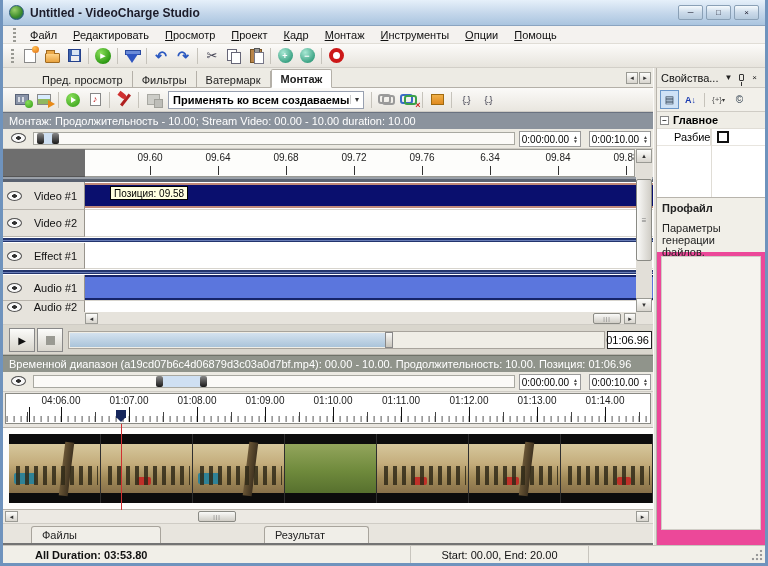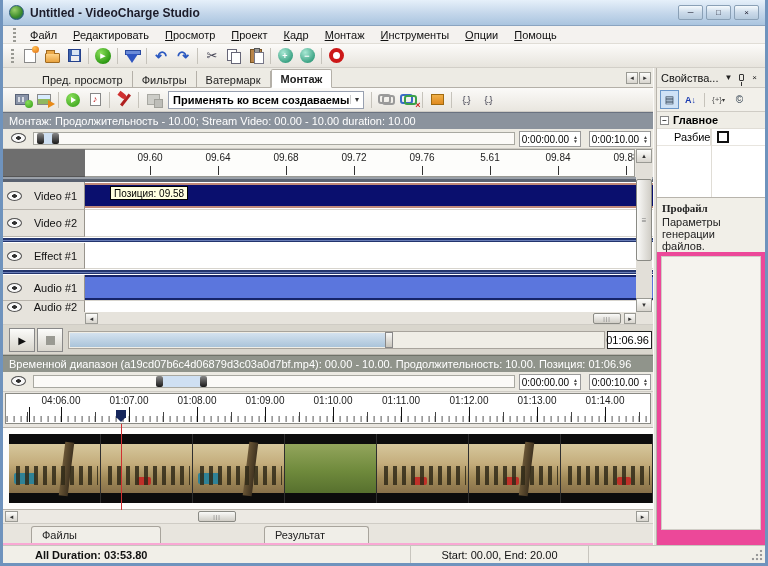--- a/index.html
+++ b/index.html
@@ -40,21 +40,21 @@
   .i-copy::before, .i-copy::after { content:""; position:absolute; width:8px; height:10px; background:#fff; border:1px solid #667; }
   .i-copy::before { left:0; top:0; } .i-copy::after { left:4px; top:3px; }
   .i-paste { width:12px; height:14px; background:#b8854a; border:1px solid #7a5526; position:relative; }
   .i-paste::before { content:""; position:absolute; top:-2px; left:3px; width:4px; height:3px; background:#999; border:1px solid #555; }
   .i-paste::after { content:""; position:absolute; right:-3px; bottom:-2px; width:8px; height:10px; background:#fff; border:1px solid #778; }
   .i-zoom { width:15px; height:15px; border-radius:50%; background:radial-gradient(circle at 35% 30%, #a8e8d4, #2f9a7a 80%); color:#fff; font-size:9px; font-weight:bold; display:flex; align-items:center; justify-content:center; }
   .i-stopred { width:15px; height:15px; border-radius:50%; border:4px solid #cc1818; background:#fff; }
 
   
   .contentrow { display:flex; height:477px; }
-  .mainleft { position:relative; width:650px; overflow:hidden; background:#f9a8d4; }
+  .mainleft { position:relative; width:650px; overflow:hidden; background:#737373; }
   .splitter { width:4px; background:#e6e3dc; border-left:1px solid #fbfaf8; border-right:1px solid #b8b4ac; }
   .panel { width:108px; background:#ec4899; display:flex; flex-direction:column; }
 
   
   .tabrow { height:20px; background:#edebe4; display:flex; align-items:flex-end; padding-left:30px; border-bottom:1px solid #b4b0a8; }
   .tab { height:16px; font-size:11px; padding:1px 9px 0; color:#222; border-right:1px solid #b4b0a8; display:flex; align-items:center; }
   .tab.active { height:19px; background:#fff; border:1px solid #b4b0a8; border-bottom:1px solid #fff; border-radius:2px 2px 0 0; font-weight:bold; margin-bottom:-1px; }
   .tabscroll { margin-left:auto; display:flex; gap:1px; margin-bottom:3px; margin-right:2px; }
   .tabscroll span { width:12px; height:12px; font-size:7px; color:#333; display:flex; align-items:center; justify-content:center; }
 
@@ -191,21 +191,21 @@
   .ptsep { width:1px; height:14px; background:#c6c3bb; margin:0 2px; }
   .pgrid { height:85px; background:#fff; position:relative; font-size:11px; }
   .pgrid .vline { position:absolute; left:50%; top:17px; bottom:0; width:1px; background:#e0ddd6; }
   .pcat { height:17px; background:#efede6; border-bottom:1px solid #e0ddd6; display:flex; align-items:center; gap:4px; padding-left:3px; font-weight:bold; }
   .cbox { width:9px; height:9px; border:1px solid #888; font-size:8px; line-height:7px; text-align:center; color:#333; background:#fff; }
   .prow { height:17px; display:flex; border-bottom:1px solid #e8e5df; }
   .pname { width:50%; padding-left:17px; border-right:1px solid #e0ddd6; display:flex; align-items:center; white-space:nowrap; overflow:hidden; }
   .pval { flex:1; display:flex; align-items:center; padding-left:6px; }
   .cb { width:12px; height:12px; border:2px solid #111; background:#fff; }
   .pdesc { height:55px; background:#f1efe8; border-top:1px solid #b8b4ac; padding:4px 5px; font-size:11px; color:#222; }
-  .pdesc b { display:block; margin-bottom:2px;font-family:Liberation Serif, serif; }
+  .pdesc b { display:block; margin-bottom:8px; }
   .pempty { flex:1; padding:4px; }
   .pinner { width:100%; height:96%; background:#f5f3ee; border:1px solid #d0cdc6; }
 
   
   .playline { position:absolute; left:118px; top:356px; width:1px; height:86px; background:#d03030; z-index:10; }
 </style>
 </head>
 <body>
 
 <div class="window">
@@ -377,21 +377,21 @@
       </div>
 
       <div class="ruler1">
         <div class="r1corner"></div>
         <div class="r1content">
           <span class="rlabel" style="left:65px">09.60</span>
           <span class="rlabel" style="left:133px">09.64</span>
           <span class="rlabel" style="left:201px">09.68</span>
           <span class="rlabel" style="left:269px">09.72</span>
           <span class="rlabel" style="left:337px">09.76</span>
-          <span class="rlabel" style="left:405px">5.61</span>
+          <span class="rlabel" style="left:405px">6.34</span>
           <span class="rlabel" style="left:473px">09.84</span>
           <span class="rlabel" style="left:541px">09.88</span>
           <span class="rtick" style="left:65px"></span>
             <span class="rtick" style="left:133px"></span>
           <span class="rtick" style="left:201px"></span>
             <span class="rtick" style="left:269px"></span>
           <span class="rtick" style="left:337px"></span>
             <span class="rtick" style="left:405px"></span>
           <span class="rtick" style="left:473px"></span>
             <span class="rtick" style="left:541px"></span>

